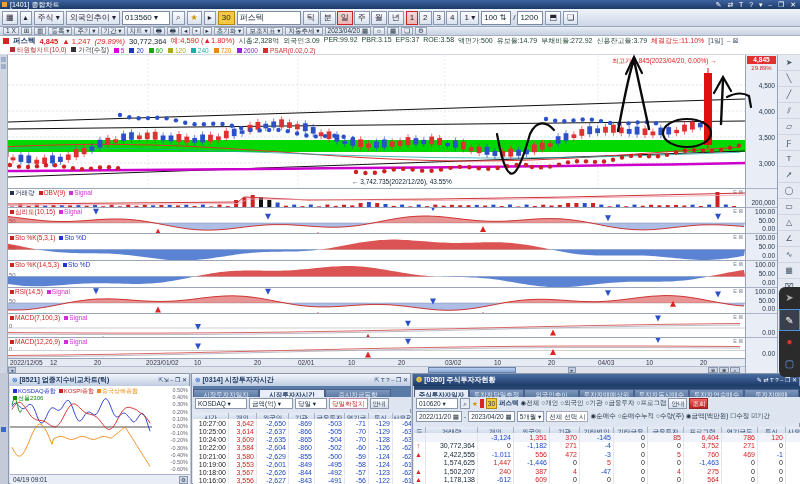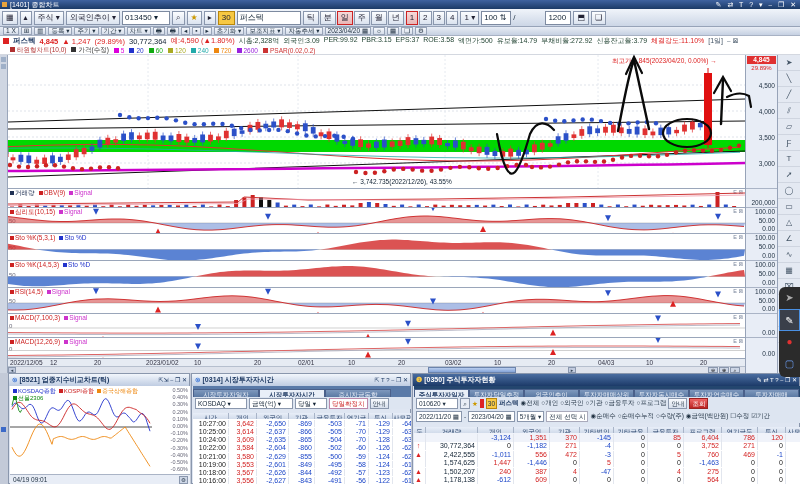--- a/index.html
+++ b/index.html
@@ -56,21 +56,21 @@
     <span class="abs" style="left:2px;top:2px;width:5px;height:5px;background:#e8a33d;"></span>
     <span class="abs" style="left:10px;">[1401] 종합차트</span>
     <span id="title-icons" class="abs" style="right:2px;letter-spacing:2px;">✎ ⇄ T ? ▾ ⎯ ❐ ✕</span>
   </div>
 
   <div id="tb1" class="abs">
     <span class="tbtn">▦</span>
     <span class="tbtn">▴</span>
     <span class="tbtn"><span>주식</span> ▾</span>
     <span class="tbtn"><span>외국인추이</span> ▾</span>
-    <span class="ibox" style="width:48px;"><span>013450</span> ▾</span>
+    <span class="ibox" style="width:48px;"><span>013560</span> ▾</span>
     <span class="tbtn">⌕</span>
     <span class="tbtn" style="color:#c90;">★</span>
     <span class="tbtn">▸</span>
     <span class="tbtn" style="background:#f7c843;border-color:#b8860b;">30</span>
     <span class="ibox" style="width:64px;">퍼스텍</span>
     <span id="period-btns" style="display:inline-flex;gap:1px;">
         <span class="tbtn">틱</span>
         <span class="tbtn">분</span>
         <span class="tbtn sel">일</span>
         <span class="tbtn">주</span>
@@ -79,21 +79,21 @@
       </span>
     <span id="num-btns" style="display:inline-flex;gap:1px;">
         <span class="tbtn sel">1</span>
         <span class="tbtn">2</span>
         <span class="tbtn">3</span>
         <span class="tbtn">4</span>
       </span>
     <span class="tbtn">1 ▾</span>
     <span class="ibox" style="width:30px;"><span>100</span> ⇅</span>
     <span style="font-size:8px;color:#234;">/</span>
-    <span class="ibox" style="width:26px;margin-left:28px;">1200</span>
+    <span class="ibox" style="width:26px;">1200</span>
     <span class="tbtn">⬒</span>
     <span class="tbtn">❏</span>
   </div>
 
   <div id="tb2" class="abs">
       <span class="tbtn2">1 X</span>
       <span class="tbtn2">⊞</span>
       <span class="tbtn2">▥</span>
       <span class="tbtn2">등록 ▾</span>
       <span class="tbtn2">주기 ▾</span>
@@ -112,21 +112,21 @@
       <span class="tbtn2">▦</span>
       <span class="tbtn2">❏</span>
       <span class="tbtn2">⚙</span>
     </div>
 
   <div id="infobar" class="abs">
     <span style="width:6px;height:6px;background:#d22;display:inline-block;"></span>
     <span style="color:#16325c;font-weight:bold;">퍼스텍</span>
     <span style="color:#d22;font-weight:bold;">4,845</span>
     <span style="color:#d22;">▲ 1,247</span>
-    <span style="color:#d22;">(29.89%)</span>
+    <span style="color:#d22;font-style:italic;">(29.89%)</span>
     <span style="color:#123;">30,772,364</span>
     <span style="color:#d22;">예:4,590 (▲1.80%)</span>
     <span id="info-stats" style="display:inline-flex;gap:4px;font-size:7px;">
         <span class="stat">시총:2,328억</span>
         <span class="stat">외국인:3.09</span>
         <span class="stat">PER:99.92</span>
         <span class="stat">PBR:3.15</span>
         <span class="stat">EPS:37</span>
         <span class="stat">ROE:3.58</span>
         <span class="stat">액면가:500</span>

